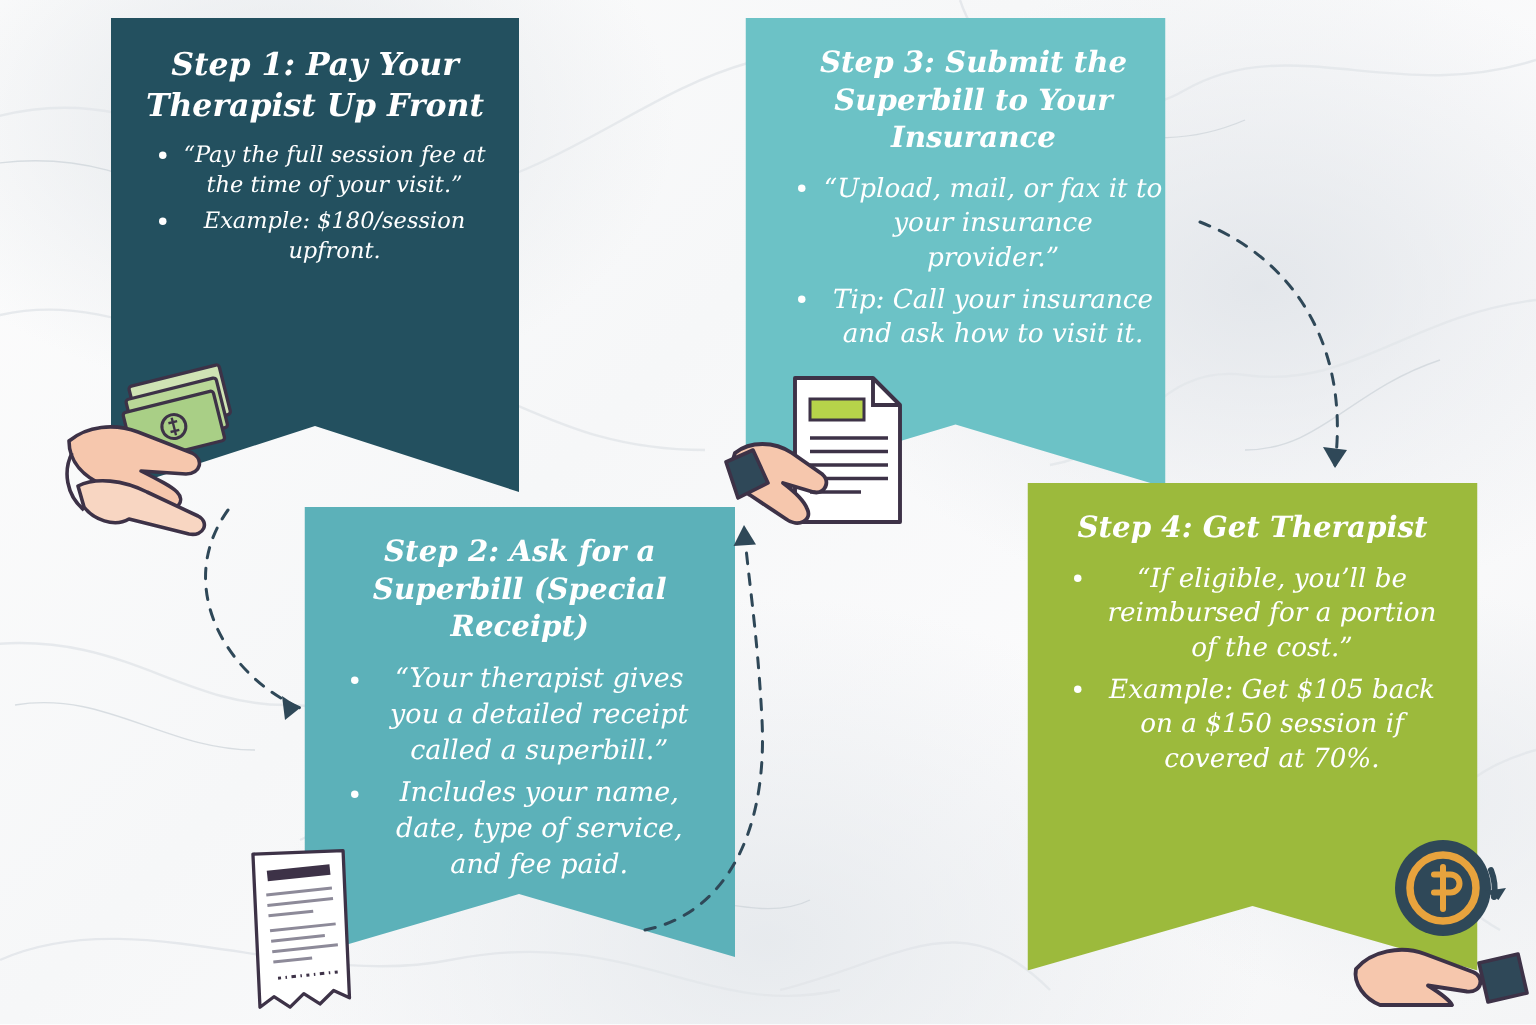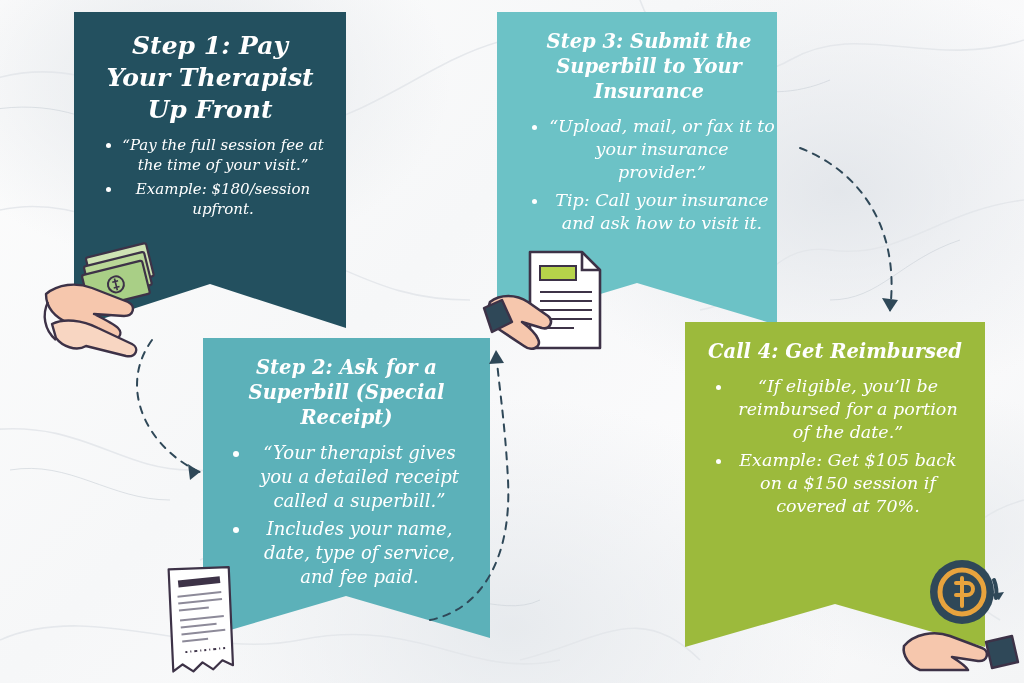--- a/index.html
+++ b/index.html
@@ -67,21 +67,21 @@
     margin-bottom: 4px;
   }
 
   
   #card1 {
     left: 74px;
     top: 12px;
     width: 272px;
     height: 316px;
   }
-  #card1 h2 { font-size: 25px; }
+  #card1 h2 { font-size: 21px; }
   #card1 ul { font-size: 15px; }
 
   
   #card2 {
     left: 203px;
     top: 338px;
     width: 287px;
     height: 300px;
   }
   #card2 h2 { font-size: 19.5px; }
@@ -194,23 +194,23 @@
         <li>Tip: Call your insurance and ask how to visit it.</li>
       </ul>
     </div>
   </div>
 
   <div class="card" id="card4">
     <svg class="bg" width="300" height="325" viewBox="0 0 300 325" preserveAspectRatio="none">
       <polygon points="0,0 300,0 300,325 150,282 0,325" fill="#9cba3c"></polygon>
     </svg>
     <div class="body">
-      <h2>Call 4: Get Reimbursed</h2>
-      <ul>
-        <li>“If eligible, you’ll be reimbursed for a portion of the date.”</li>
+      <h2>Step 4: Get Therapist</h2>
+      <ul>
+        <li>“If eligible, you’ll be reimbursed for a portion of the cost.”</li>
         <li>Example: Get $105 back on a $150 session if covered at 70%.</li>
       </ul>
     </div>
   </div>
 
   <svg class="illus" style="left:36px; top:232px;" width="150" height="140" viewBox="0 0 150 140">
     <g>
 
       <g transform="rotate(-14 85 48)">
         <rect x="56" y="18" width="62" height="34" rx="2" fill="#cfe3b4" stroke="#3d3247" stroke-width="2.2"></rect>

